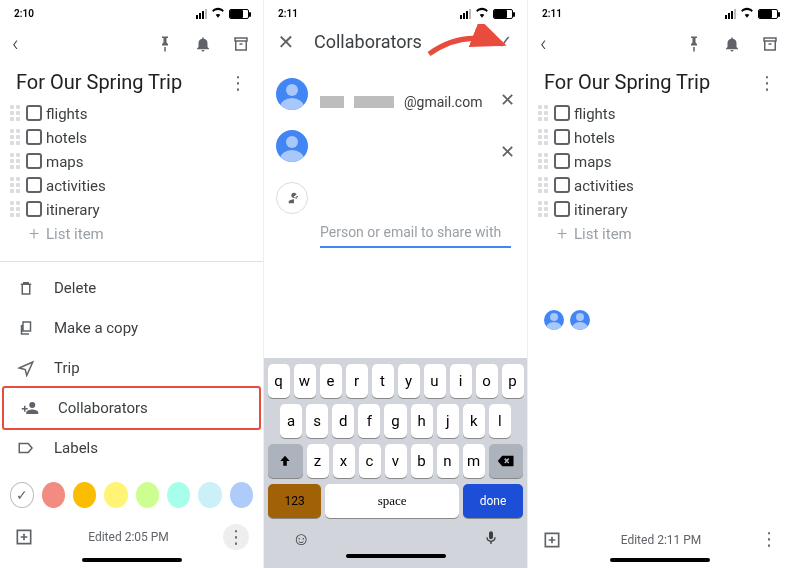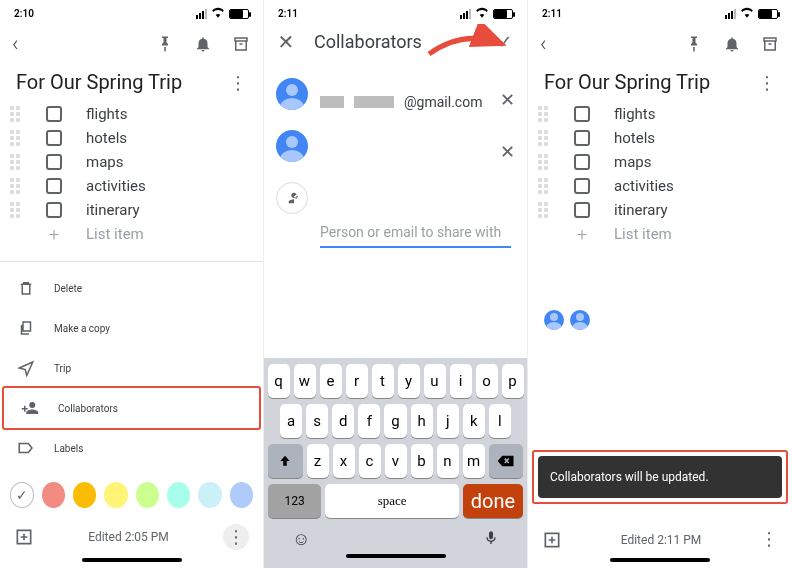--- a/index.html
+++ b/index.html
@@ -25,31 +25,31 @@
   .appbar .lead, .appbar .actions { display:flex; align-items:center; gap:18px; color:#5f6368; }
   .ic { width:20px; height:20px; display:inline-flex; align-items:center; justify-content:center; color:#5f6368; }
   .appbar-title { font-size:18px; color:#3c4043; }
   .chev { font-size:22px; color:#3c4043; font-weight:300; }
 
   
   .note-title { font-size:20px; color:#202124; padding:4px 16px 8px; display:flex; justify-content:space-between; align-items:center;}
   .dots { display:inline-block; line-height:0; }
   .dots::before { content:"⋮"; font-size:18px; color:#5f6368; }
   .list { padding:0 10px 4px 10px; }
-  .row { display:flex; align-items:center; gap:24px; padding:3px 0; font-size:15px; color:#3c4043; }
+  .row { display:flex; align-items:flex-start; gap:4px; padding:3px 0; font-size:15px; color:#3c4043; }
   .drag { display:grid; grid-template-columns:4px 4px; grid-template-rows:4px 4px 4px; gap:2px; width:12px; }
   .drag span { background:#dadce0; border-radius:1px; }
   .cb { width:16px; height:16px; border:2px solid #5f6368; border-radius:3px; }
   .plus { width:16px; height:16px; display:flex; align-items:center; justify-content:center; color:#9aa0a6; font-size:18px; font-weight:300; }
   .row.add { color:#9aa0a6; }
 
   
   .sheet { position:absolute; left:0; right:0; bottom:0; border-top:1px solid #e0e0e0; background:#fff; }
   .menu { padding:6px 0; }
-  .mitem { display:flex; align-items:center; gap:18px; padding:10px 16px; font-size:10px; color:#3c4043; }
+  .mitem { display:flex; align-items:center; gap:18px; padding:10px 16px; font-size:15px; color:#3c4043; }
   .mitem.hl { border:2px solid #e74c3c; border-radius:3px; margin:-2px 2px; }
   .colors { display:flex; gap:8px; padding:8px 10px; }
   .dot { width:26px; height:26px; border-radius:50%; }
   .dot.sel { border:1px solid #bdbdbd; display:flex; align-items:center; justify-content:center; color:#5f6368; font-size:14px; }
   .footer { display:flex; align-items:center; justify-content:space-between; padding:8px 14px 6px 14px; font-size:12px; color:#5f6368; }
   .homebar { height:4px; width:100px; background:#000; border-radius:3px; margin:2px auto 6px; }
 
   
   .collab { padding:6px 12px; }
   .person { display:flex; align-items:flex-end; gap:12px; padding:10px 0; }
@@ -65,23 +65,23 @@
   .redact.w1{width:24px} .redact.w2{width:40px}
   .xbtn { color:#5f6368; font-size:18px; }
   .input-line { border-bottom:2px solid #4285f4; padding-bottom:6px; margin-left:44px; margin-right:4px; color:#9aa0a6; font-size:14px; }
   .arrow { position:absolute; top:24px; left:160px; }
 
   
   .kbd { position:absolute; left:0; right:0; bottom:0; background:#d1d4da; padding:6px 4px 4px 4px; }
   .krow { display:flex; gap:4px; justify-content:center; margin-bottom:6px; }
   .key { background:#fff; border-radius:5px; height:34px; min-width:22px; flex:1; display:flex; align-items:center; justify-content:center; font-size:15px; box-shadow:0 1px 0 #888; }
   .key.shift, .key.bks { flex:1.4; background:#adb3bd; }
-  .key.n123 { flex:1.6; background:#a3a3a3; font-size:12px;}
+  .key.n123 { flex:1.6; background:#a16207; font-size:12px;}
   .key.space { flex:4; font-size:13px;font-family:Liberation Serif, serif; }
-  .key.done { flex:1.8; background:#c2410c; color:#fff; font-size:20px;}
+  .key.done { flex:1.8; background:#1d4ed8; color:#fff; font-size:12px;}
   .kfoot { display:flex; justify-content:space-between; padding:4px 24px 0; font-size:18px; color:#3c4043;}
 
   
   .avs { display:flex; gap:6px; padding:0 16px; margin-top:60px; }
   .toast-wrap { position:absolute; bottom:64px; left:4px; right:4px; border:2px solid #e74c3c; padding:4px; border-radius:3px;}
   .toast { background:#323232; color:#fff; font-size:12px; padding:14px 12px; border-radius:4px; }
   .foot3 { position:absolute; left:0; right:0; bottom:0; }
 </style>
 </head>
 <body>
@@ -493,23 +493,20 @@
           <span style="width:12px"></span>
           <span class="plus">+</span>
           <span>List item</span>
         </div>
     </div>
     <div class="avs">
       <span class="avatar sm"></span>
       <span class="avatar sm"></span>
     </div>
 
-    <div class="toast-wrap">
-      <div class="toast">Collaborators will be updated.</div>
-    </div>
 
     <div class="foot3">
       <div class="footer">
         <span class="ic">
             <svg width="20" height="20" viewBox="0 0 24 24">
               <path fill="none" stroke="currentColor" stroke-width="2" d="M4 4h16v16H4zM12 8v8M8 12h8"></path>
             </svg>
           </span>
         <span>Edited 2:11 PM</span>
         <span class="dots"></span>

